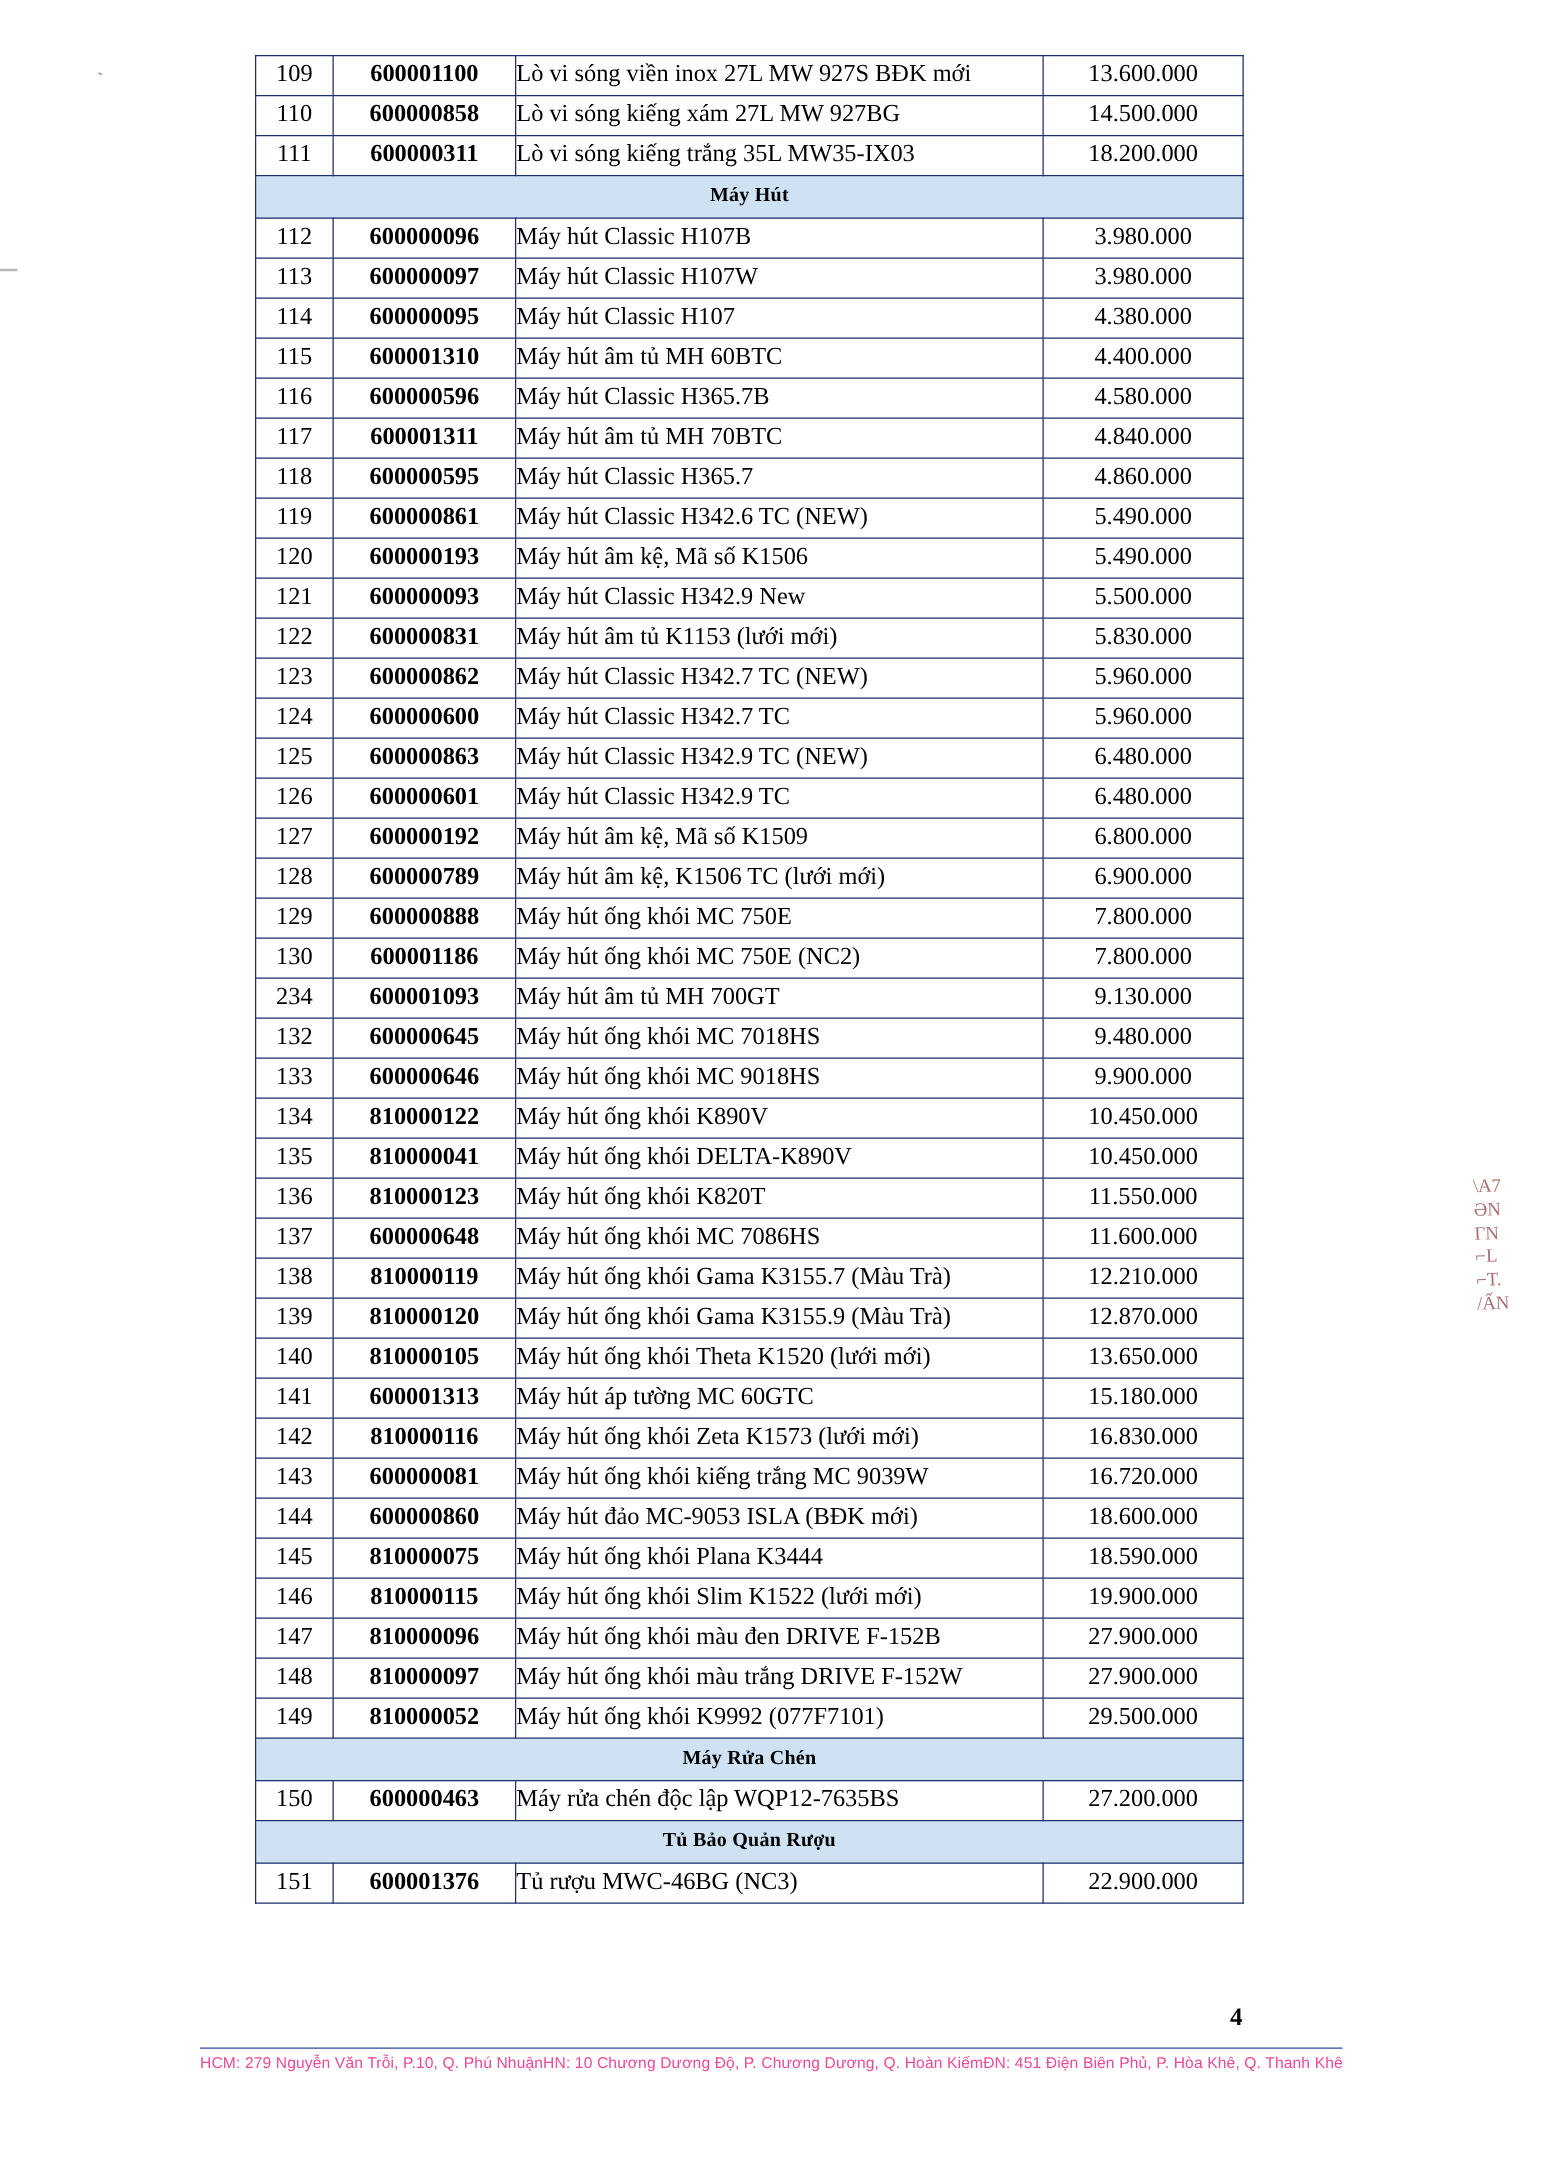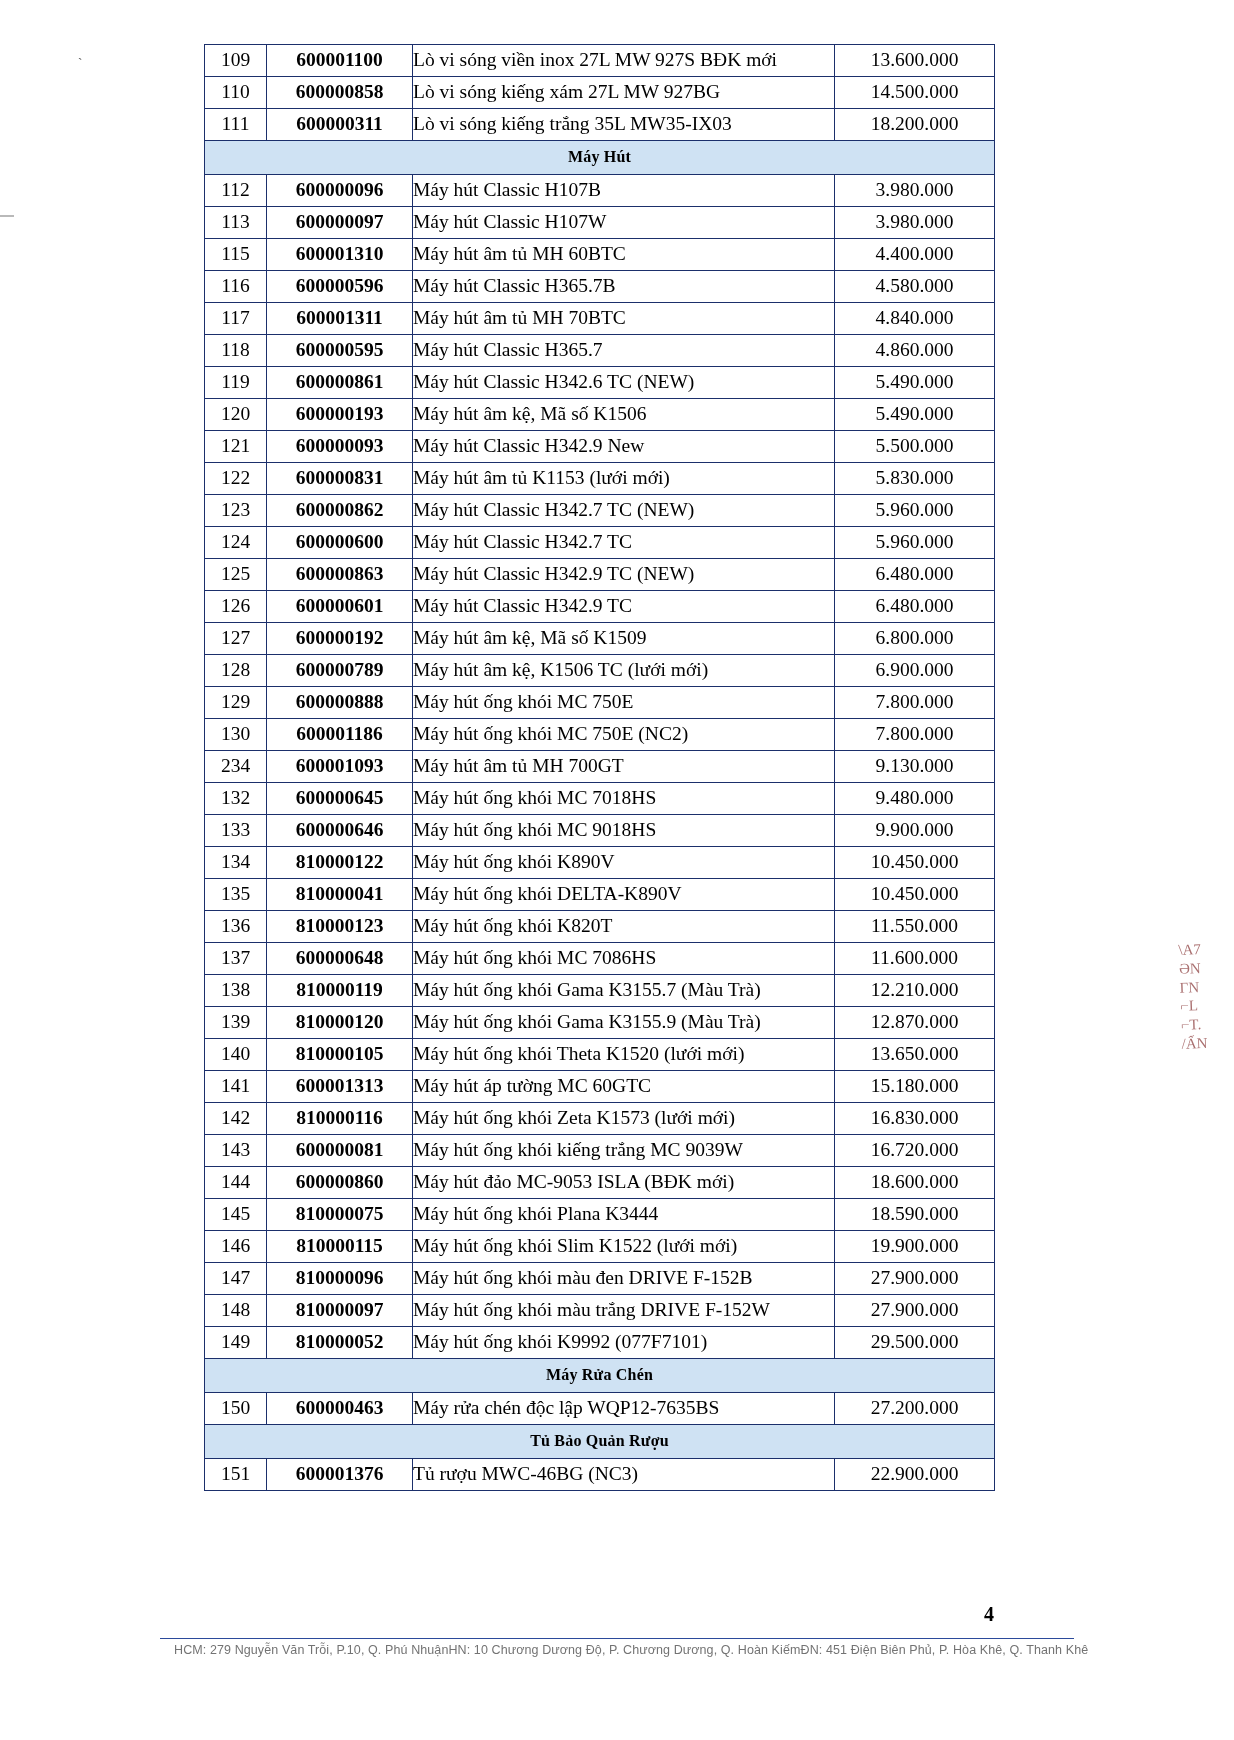--- a/index.html
+++ b/index.html
@@ -116,23 +116,22 @@
   }
   .footer-text {
     position: absolute;
     left: 160px;
     top: 1643px;
     width: 914px;
     display: flex;
     justify-content: space-between;
     font-family: "Liberation Sans", sans-serif;
     font-size: 12.5px;
-    color: #737373;
+    color: #ec4899;
     letter-spacing: 0.1px;
-    margin-left: 14px;
   }
   .footer-text span { white-space: nowrap; }
 </style>
 </head>
 <body>
 
 <div class="page">
 
   <div class="stray-mark">`</div>
   <div class="edge-mark-left"></div>
@@ -172,20 +171,26 @@
           <td class="name">Máy hút Classic H107B</td>
           <td class="price">3.980.000</td>
         </tr>
         <tr>
           <td class="stt">113</td>
           <td class="code">600000097</td>
           <td class="name">Máy hút Classic H107W</td>
           <td class="price">3.980.000</td>
         </tr>
         <tr>
+          <td class="stt">114</td>
+          <td class="code">600000095</td>
+          <td class="name">Máy hút Classic H107</td>
+          <td class="price">4.380.000</td>
+        </tr>
+        <tr>
           <td class="stt">115</td>
           <td class="code">600001310</td>
           <td class="name">Máy hút âm tủ MH 60BTC</td>
           <td class="price">4.400.000</td>
         </tr>
         <tr>
           <td class="stt">116</td>
           <td class="code">600000596</td>
           <td class="name">Máy hút Classic H365.7B</td>
           <td class="price">4.580.000</td>

